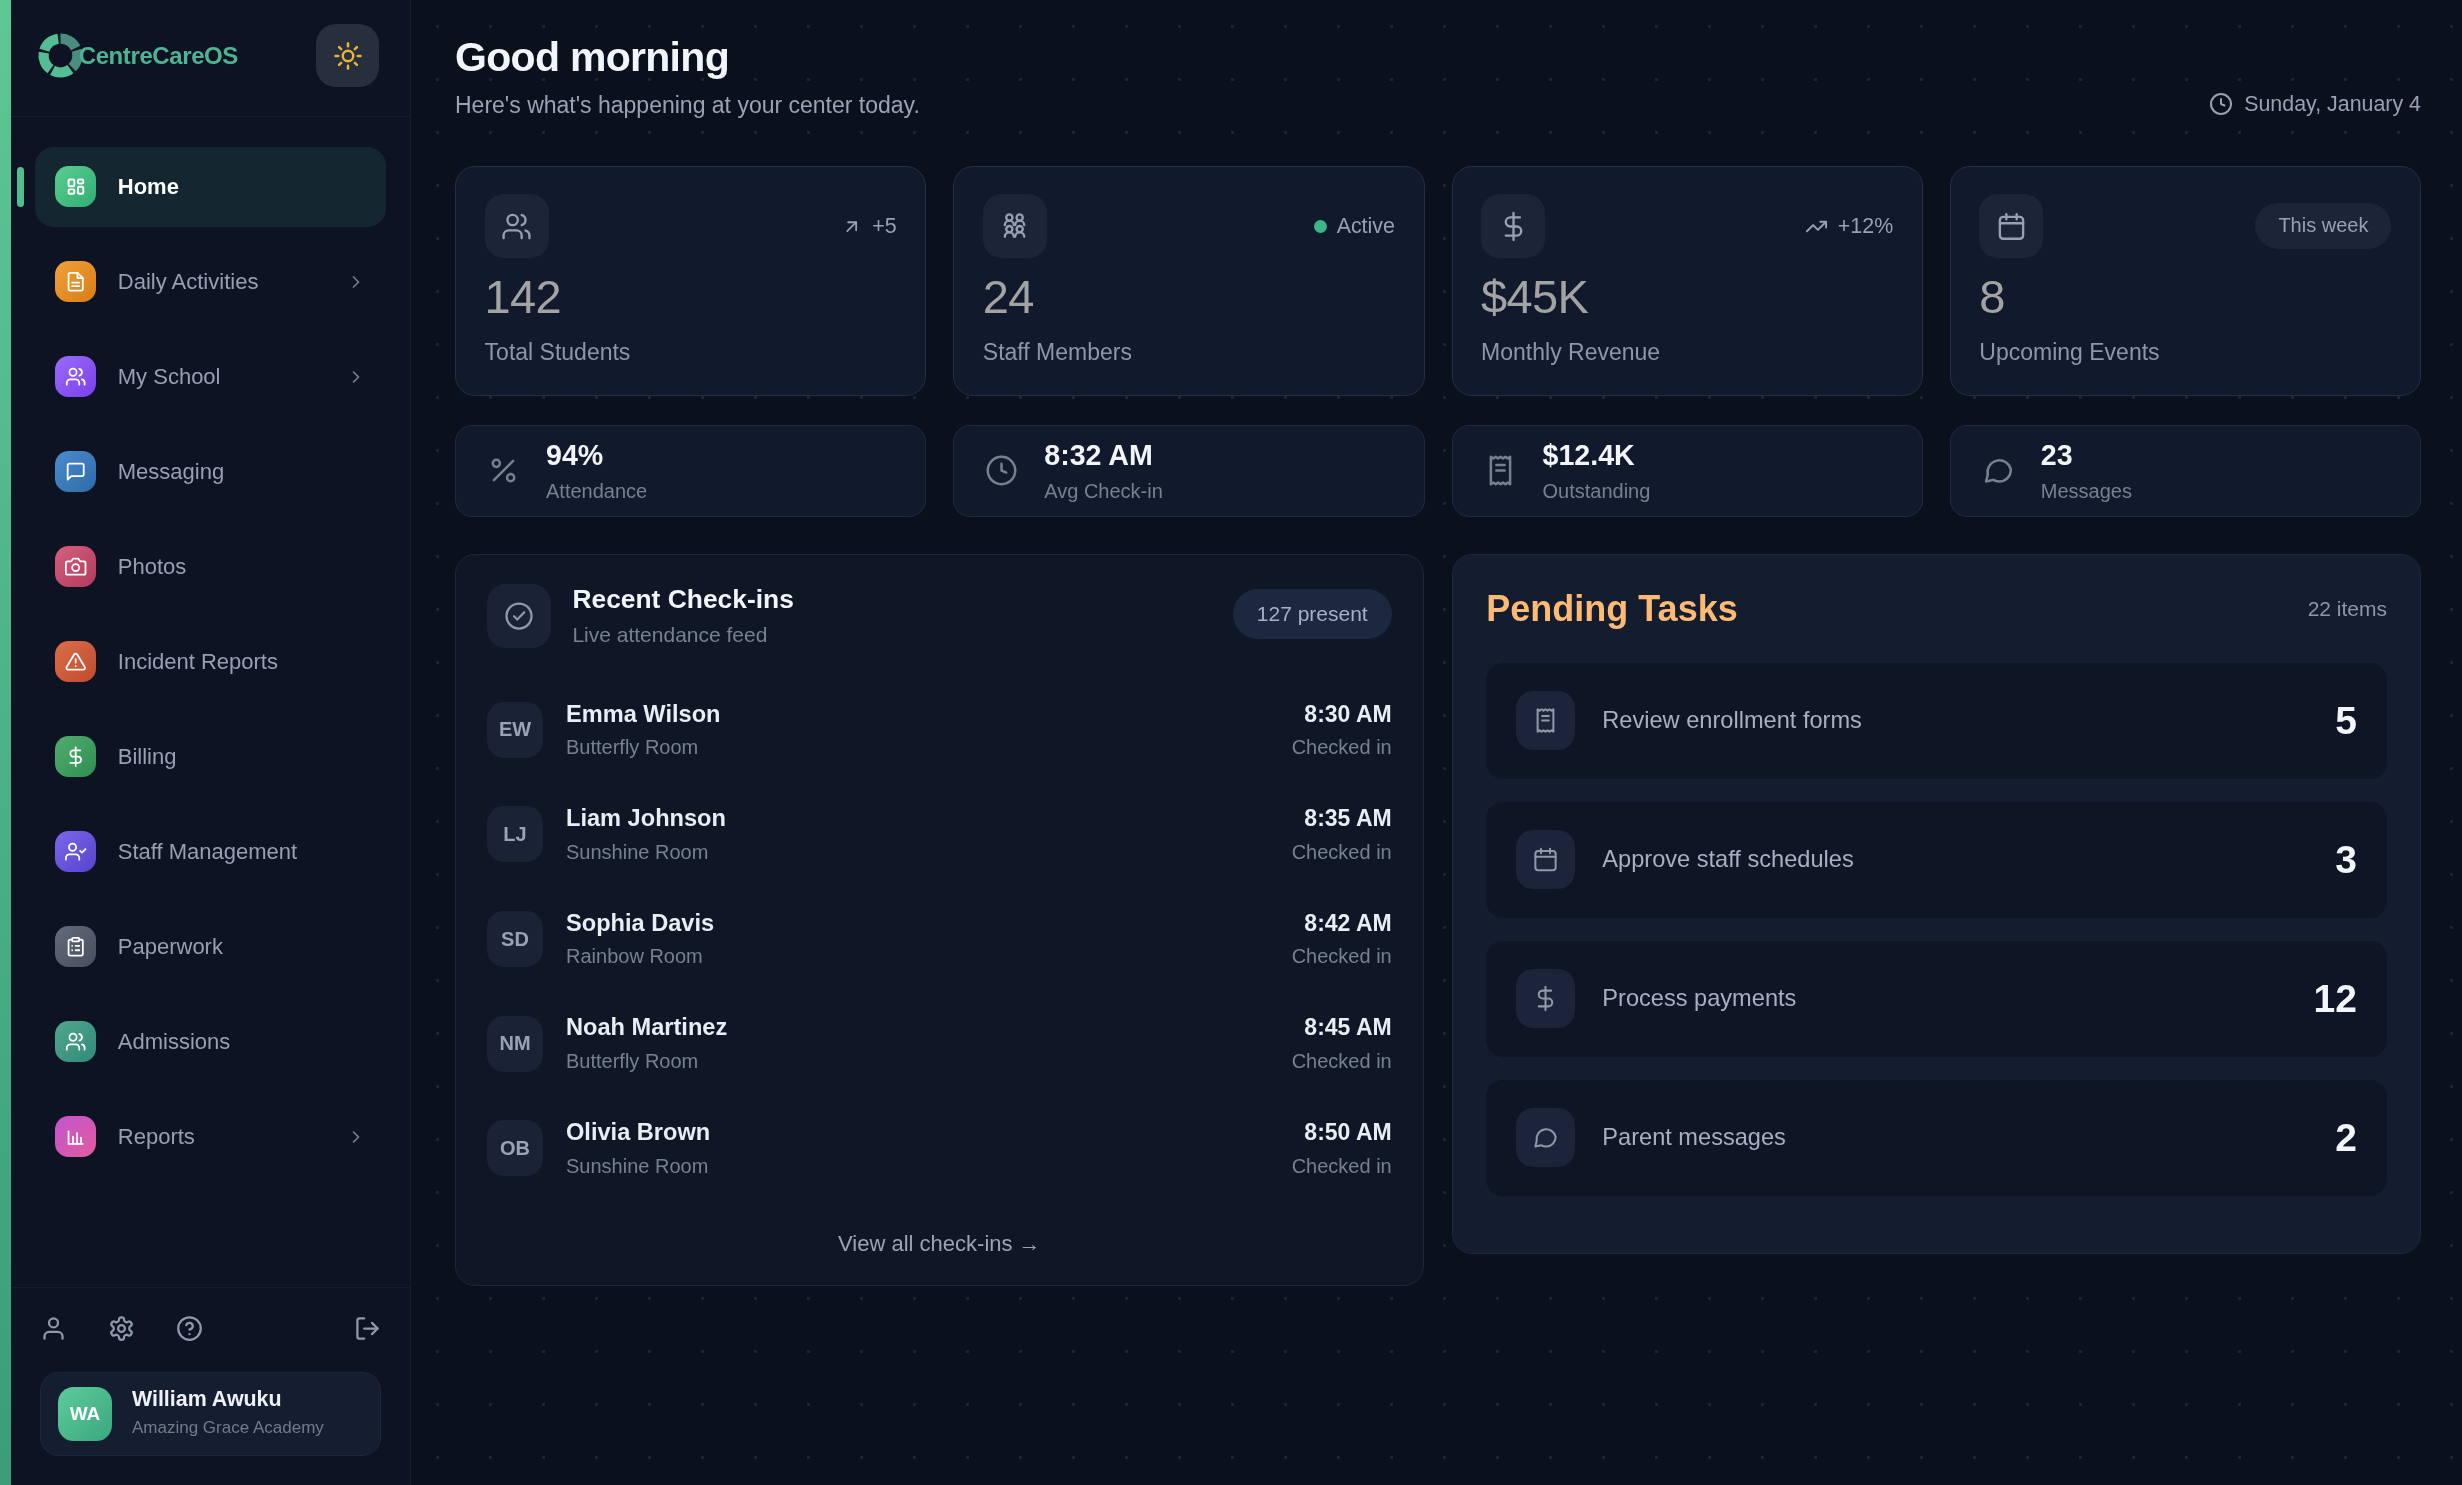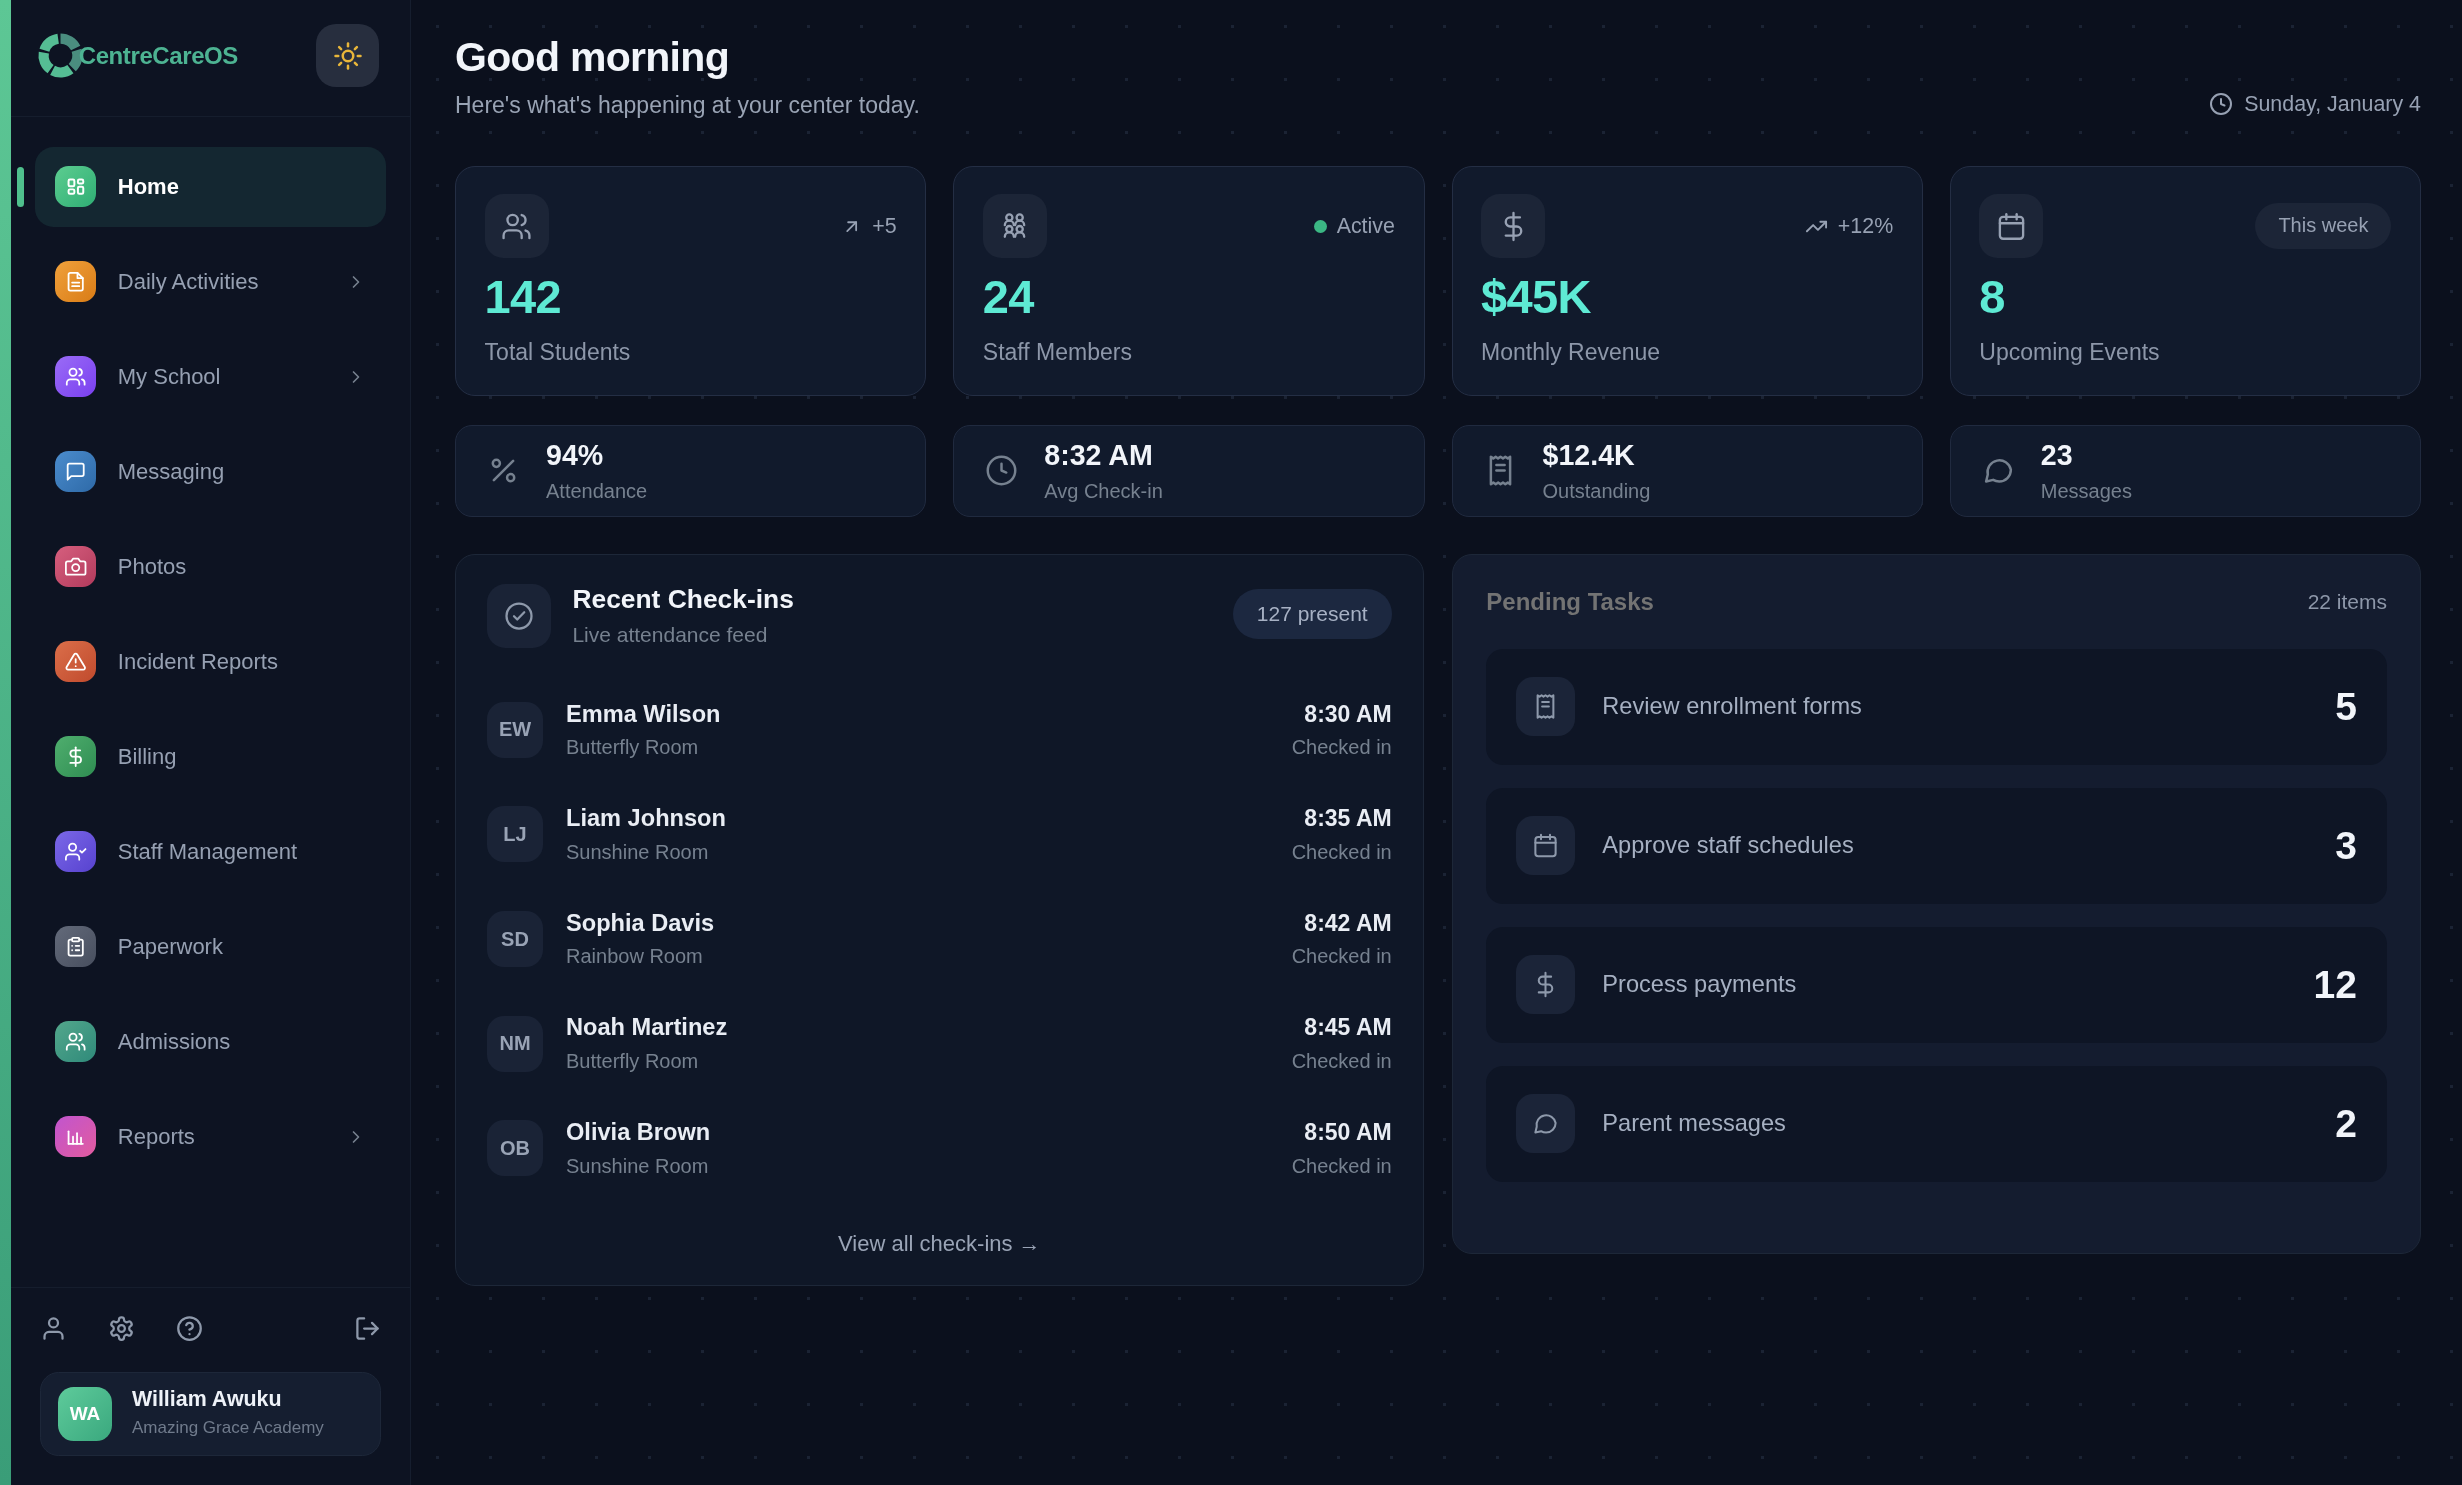--- a/index.html
+++ b/index.html
@@ -97,21 +97,21 @@
     padding:27px 28.6px; height:230px; display:flex; flex-direction:column;
   }
   .stat-top { display:flex; justify-content:space-between; align-items:flex-start; }
   .stat-tile {
     width:64px; height:64px; border-radius:18.6px; background:#1c2537;
     display:grid; place-items:center; color:#97a1b3;
   }
   .stat-meta { display:flex; align-items:center; gap:10px; color:#97a1b3; font-size:21.4px; margin-top:20px; }
   .status-dot { width:13px; height:13px; border-radius:50%; background:#3bb784; }
   .meta-pill { background:#1c2537; border-radius:713px; padding:11.4px 23px; font-size:20px; color:#97a1b3; margin-top:8.6px; }
-  .stat-value { font-size:47px; font-weight:700; color:#5eead4; margin-top:auto; letter-spacing:-0.7px; }
+  .stat-value { font-size:47px; font-weight:400; color:#a3a3a3; margin-top:auto; letter-spacing:-0.7px; }
   .stat-label { font-size:23px; color:#8d97a9; margin:14.3px 0 2.9px; }
 
   .minis { display:grid; grid-template-columns:repeat(4,1fr); gap:27px; margin-top:28.6px; }
   .mini {
     background:#111a2c; border:1.4px solid #202a3f; border-radius:17px;
     height:92px; display:flex; align-items:center; gap:26px; padding:0 31px;
   }
   .mini-ic { color:#76818f; flex:none; }
   .mini-value { font-size:28.6px; font-weight:700; color:#f2f5fa; }
   .mini-label { font-size:20px; color:#76818f; margin-top:8.6px; }
@@ -140,21 +140,21 @@
   .ci-main { margin-left:23px; }
   .ci-name { font-size:23.6px; color:#e9edf4; font-weight:600; }
   .ci-room { font-size:20px; color:#76818f; margin-top:8.6px; }
   .ci-right { margin-left:auto; text-align:right; }
   .ci-time { font-size:23px; color:#e9edf4; font-weight:600; }
   .ci-status { font-size:20px; color:#76818f; margin-top:8.6px; }
   .ci-viewall { margin-top:30px; text-align:center; font-size:22px; color:#9aa4b6; cursor:pointer; }
 
   .panel-tasks { background:#141c2f; padding:33px 33px; min-height:700px; }
   .pt-header { display:flex; align-items:center; justify-content:space-between; }
-  .pt-title { font-size:24px; font-weight:700; color:#737373; }
+  .pt-title { font-size:36px; font-weight:700; color:#fdba74; }
   .pt-count { font-size:21px; color:#8d97a9; }
   .pt-list { margin-top:33px; display:flex; flex-direction:column; gap:23px; }
   .task {
     background:#0e1525; border-radius:17px; padding:24px 30px;
     display:flex; align-items:center; gap:27px; height:116px; cursor:pointer;
   }
   .task-tile {
     width:59px; height:59px; border-radius:17px; background:#1b2438;
     display:grid; place-items:center; color:#8e99ab; flex:none;
   }

